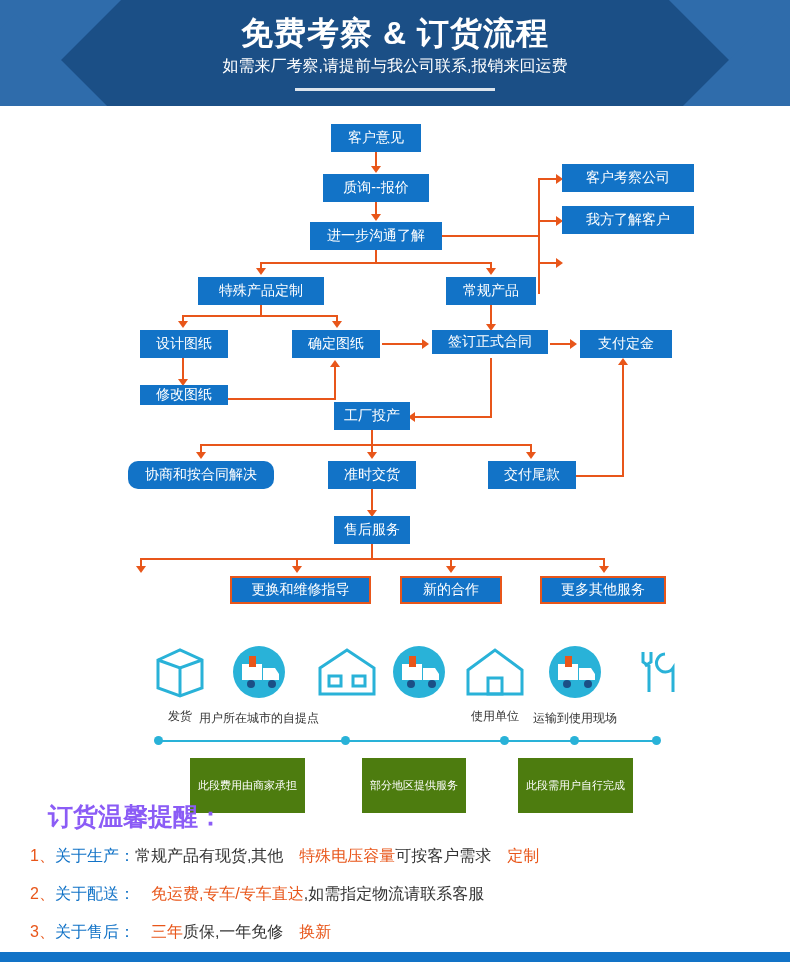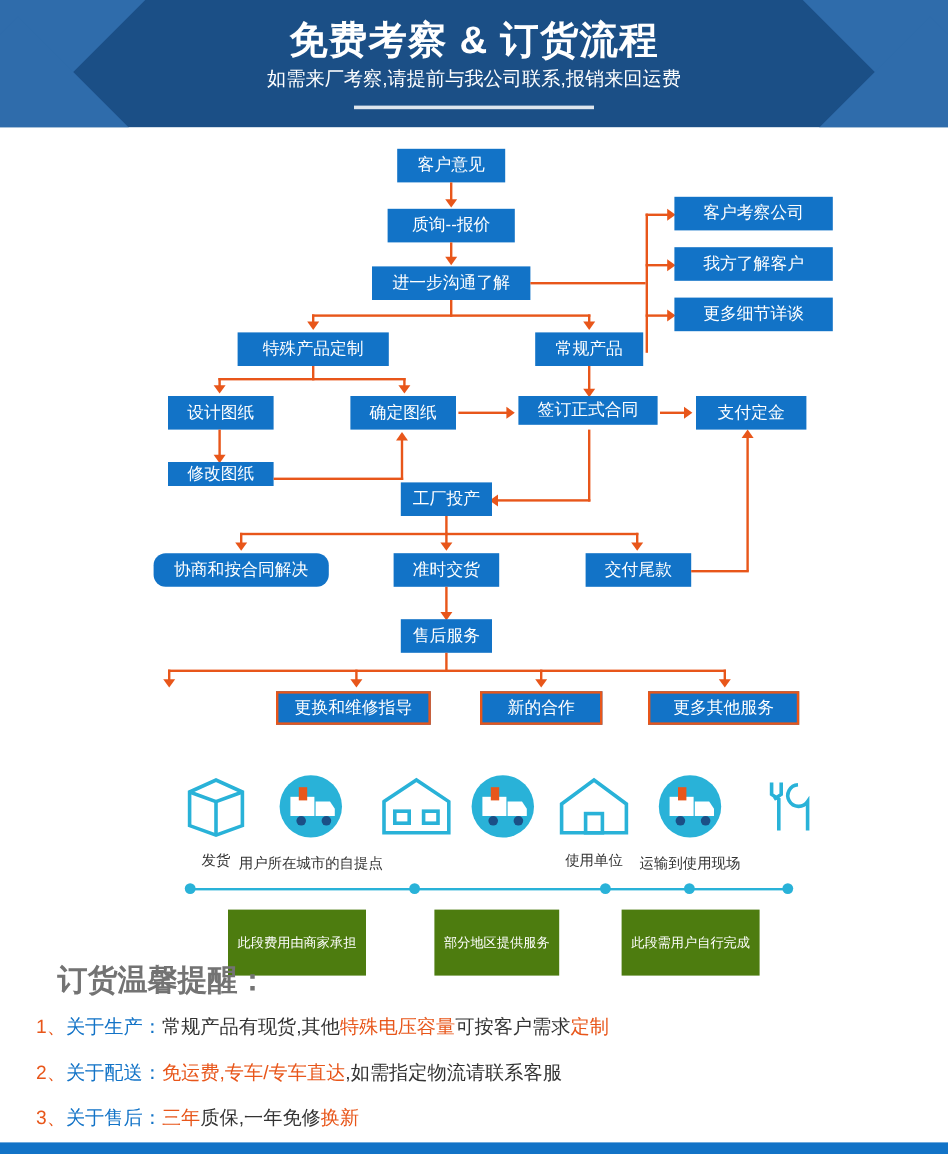--- a/index.html
+++ b/index.html
@@ -50,27 +50,27 @@
   .del-caption{font-size:12px;color:#333;margin-top:4px;}
   .del-line{position:absolute;height:2px;background:#29b2d8;}
   .del-dot{position:absolute;width:9px;height:9px;border-radius:50%;background:#29b2d8;}
   .del-tag{
     position:absolute;background:#4d7c0f;color:#fff;font-size:11px;
     padding:20px 8px;white-space:nowrap;
   }
   
   .reminder{position:absolute;left:0;top:790px;width:790px;height:172px;}
   .rem-title{
-    position:absolute;left:48px;top:10px;color:#737373;
+    position:absolute;left:48px;top:10px;color:#8b5cf6;
     font-size:25px;font-weight:bold;
   }
   .rem-row{position:absolute;left:30px;font-size:16px;color:#333;white-space:nowrap;}
   .rem-num{color:#e8561a;}
   .rem-key{color:#1273c7;}
-  .hl{color:#e8561a;}
+  .hl{color:#e8561a;margin-left:16px;}
   .bottombar{position:absolute;left:0;bottom:0;width:790px;height:10px;background:#1273c7;}
 </style>
 </head>
 <body>
 
 <div class="banner">
   <div class="diag d1"></div>
   <div class="diag d2"></div>
   <div class="diag d3"></div>
   <div class="diag d4"></div>
@@ -104,23 +104,20 @@
   <div class="line" style="left:538px;top:114px;width:20px;height:2px;"></div>
   <div class="arrow arrow-r" style="left:556px;top:110px;"></div>
   <div class="line" style="left:538px;top:156px;width:20px;height:2px;"></div>
   <div class="arrow arrow-r" style="left:556px;top:152px;"></div>
 
   <div class="node" style="left:562px;top:58px;width:132px;height:28px;">
       <span>客户考察公司</span>
     </div>
   <div class="node" style="left:562px;top:100px;width:132px;height:28px;">
       <span>我方了解客户</span>
-    </div>
-  <div class="node" style="left:562px;top:142px;width:132px;height:28px;">
-      <span>更多细节详谈</span>
     </div>
 
   <div class="line" style="left:375px;top:144px;width:2px;height:14px;"></div>
   <div class="line" style="left:260px;top:156px;width:232px;height:2px;"></div>
   <div class="line" style="left:260px;top:156px;width:2px;height:10px;"></div>
   <div class="arrow arrow-d" style="left:256px;top:162px;"></div>
   <div class="line" style="left:490px;top:156px;width:2px;height:10px;"></div>
   <div class="arrow arrow-d" style="left:486px;top:162px;"></div>
 
   <div class="node" style="left:198px;top:171px;width:126px;height:28px;">
@@ -209,21 +206,21 @@
   <div class="line" style="left:140px;top:452px;width:465px;height:2px;"></div>
   <div class="line" style="left:140px;top:452px;width:2px;height:12px;"></div>
   <div class="arrow arrow-d" style="left:136px;top:460px;"></div>
   <div class="line" style="left:296px;top:452px;width:2px;height:12px;"></div>
   <div class="arrow arrow-d" style="left:292px;top:460px;"></div>
   <div class="line" style="left:450px;top:452px;width:2px;height:12px;"></div>
   <div class="arrow arrow-d" style="left:446px;top:460px;"></div>
   <div class="line" style="left:603px;top:452px;width:2px;height:12px;"></div>
   <div class="arrow arrow-d" style="left:599px;top:460px;"></div>
 
-  <div class="node orange-border" style="left:230px;top:470px;width:129px;height:28px;">
+  <div class="node orange-border" style="left:230px;top:470px;width:141px;height:28px;">
       <span>更换和维修指导</span>
     </div>
   <div class="node orange-border" style="left:400px;top:470px;width:102px;height:28px;">
       <span>新的合作</span>
     </div>
   <div class="node orange-border" style="left:540px;top:470px;width:126px;height:28px;">
       <span>更多其他服务</span>
     </div>
 </div>
 

